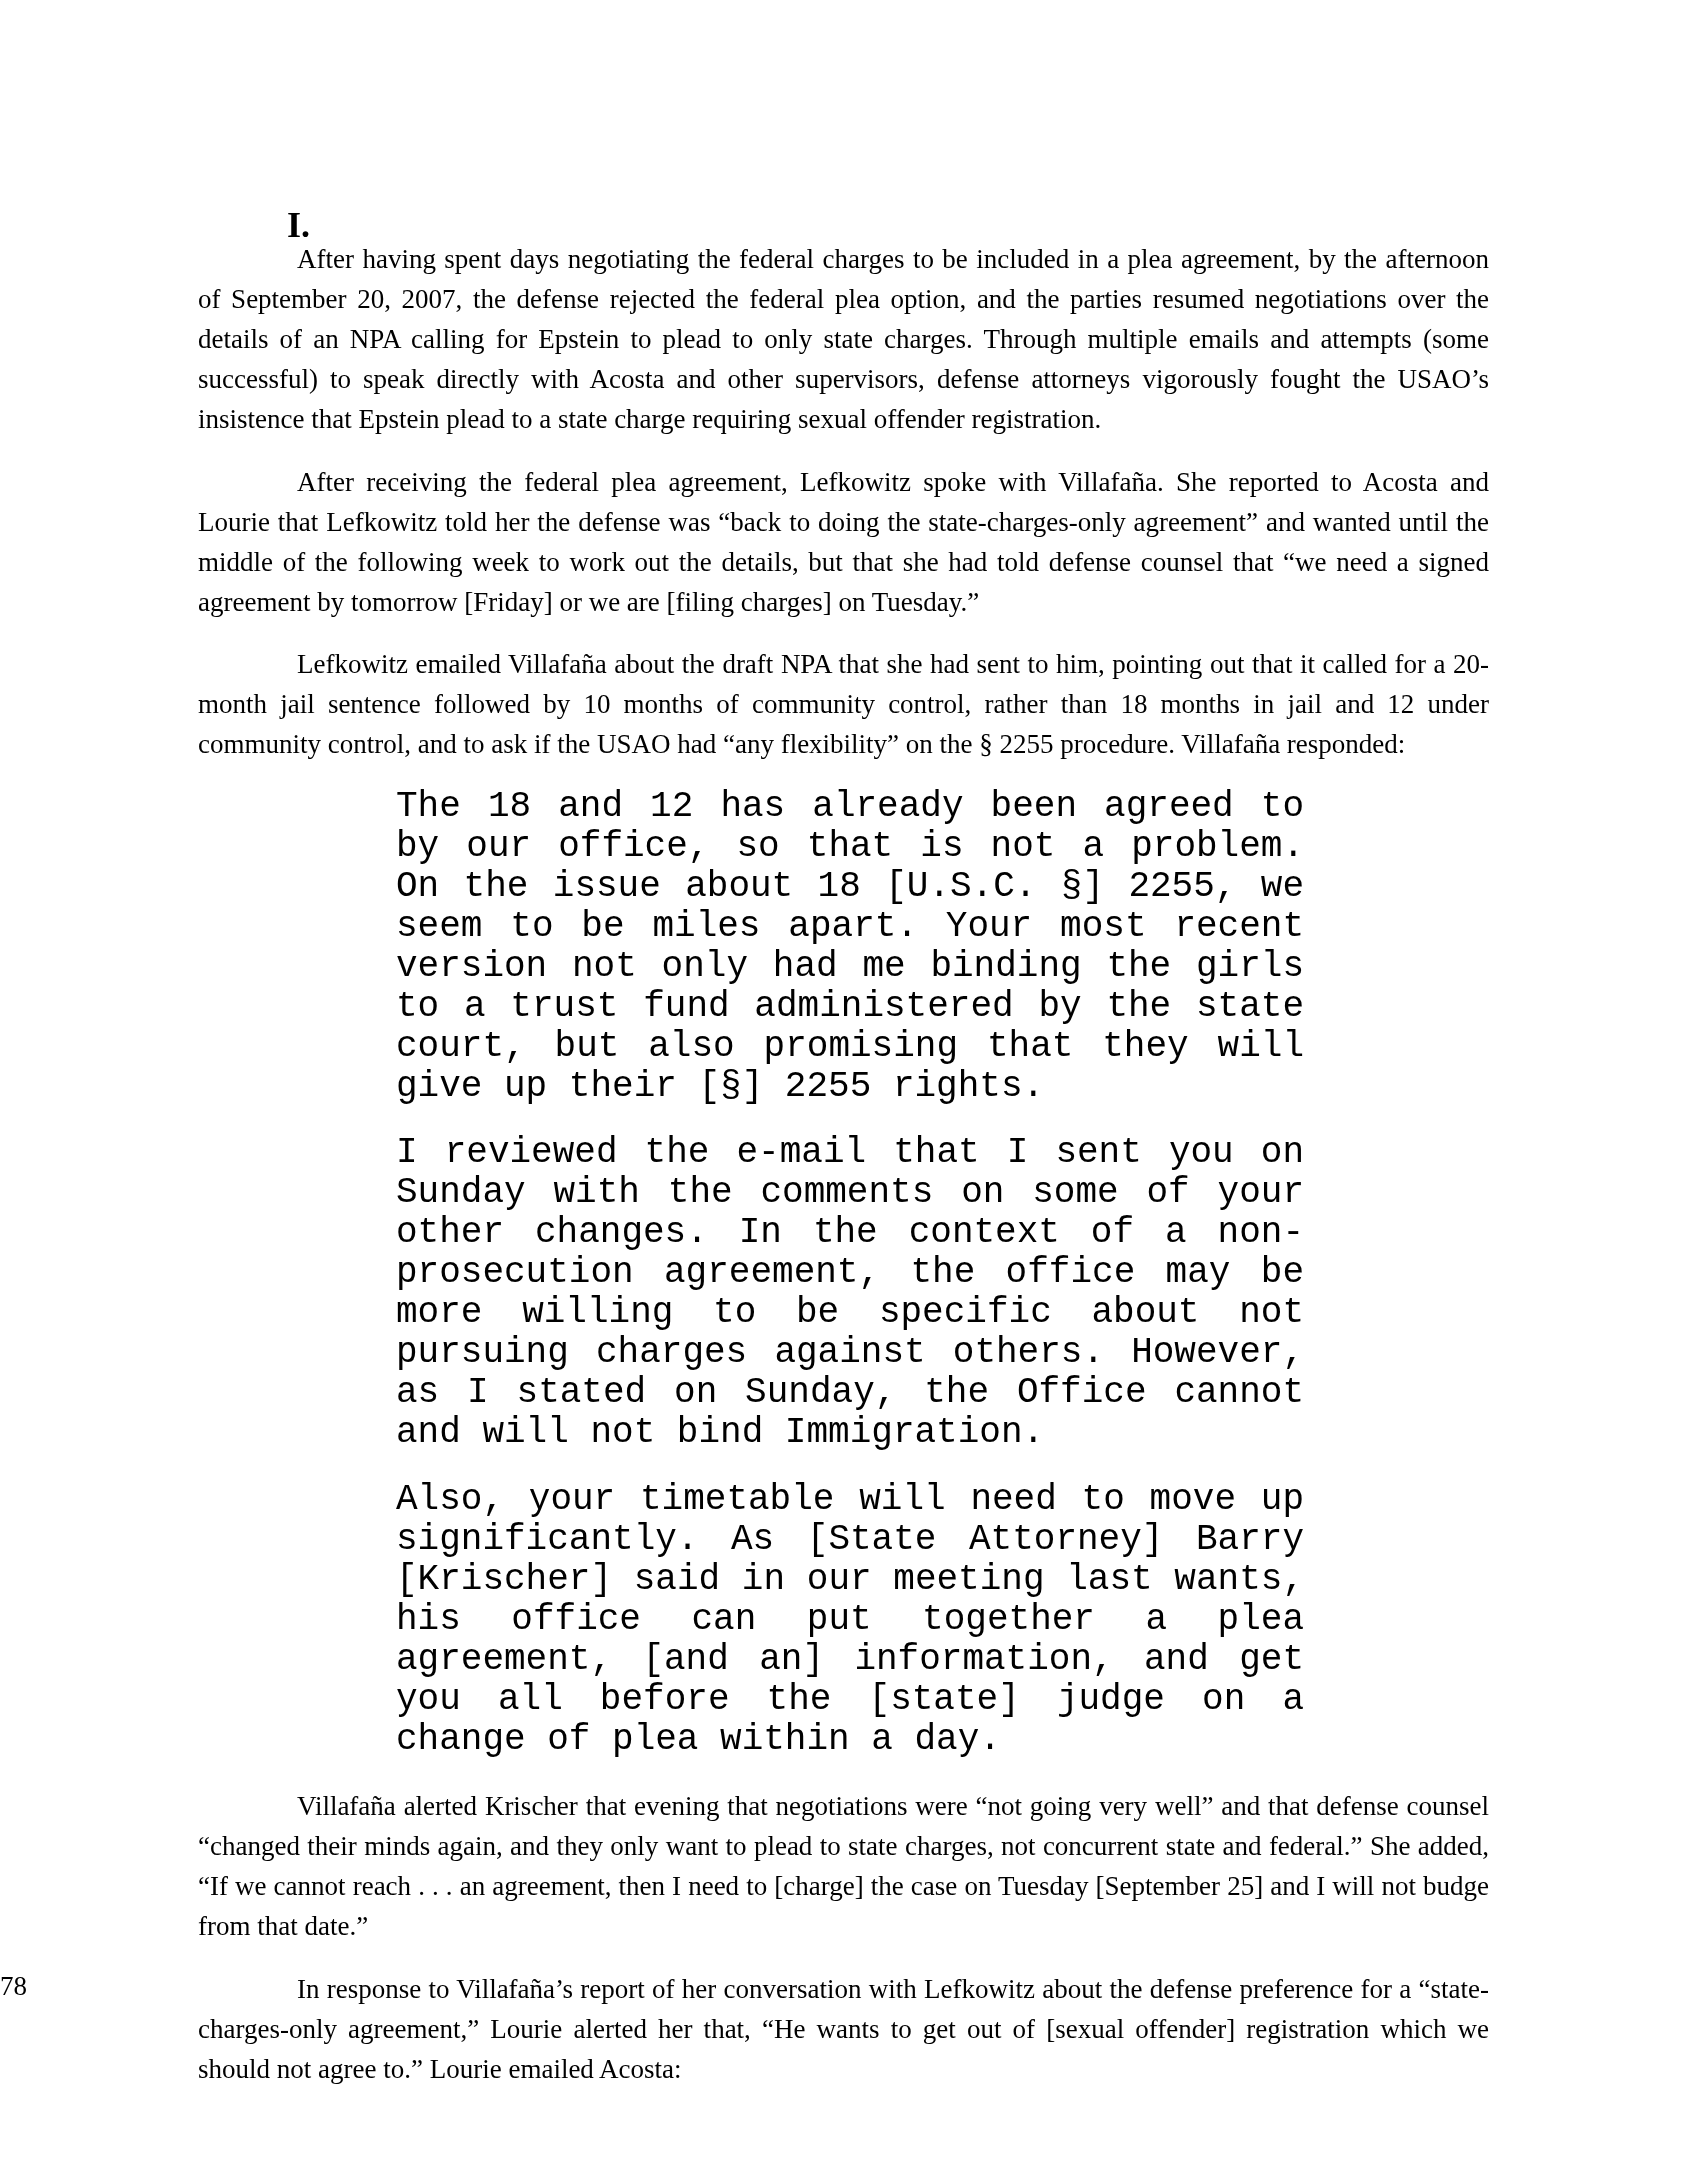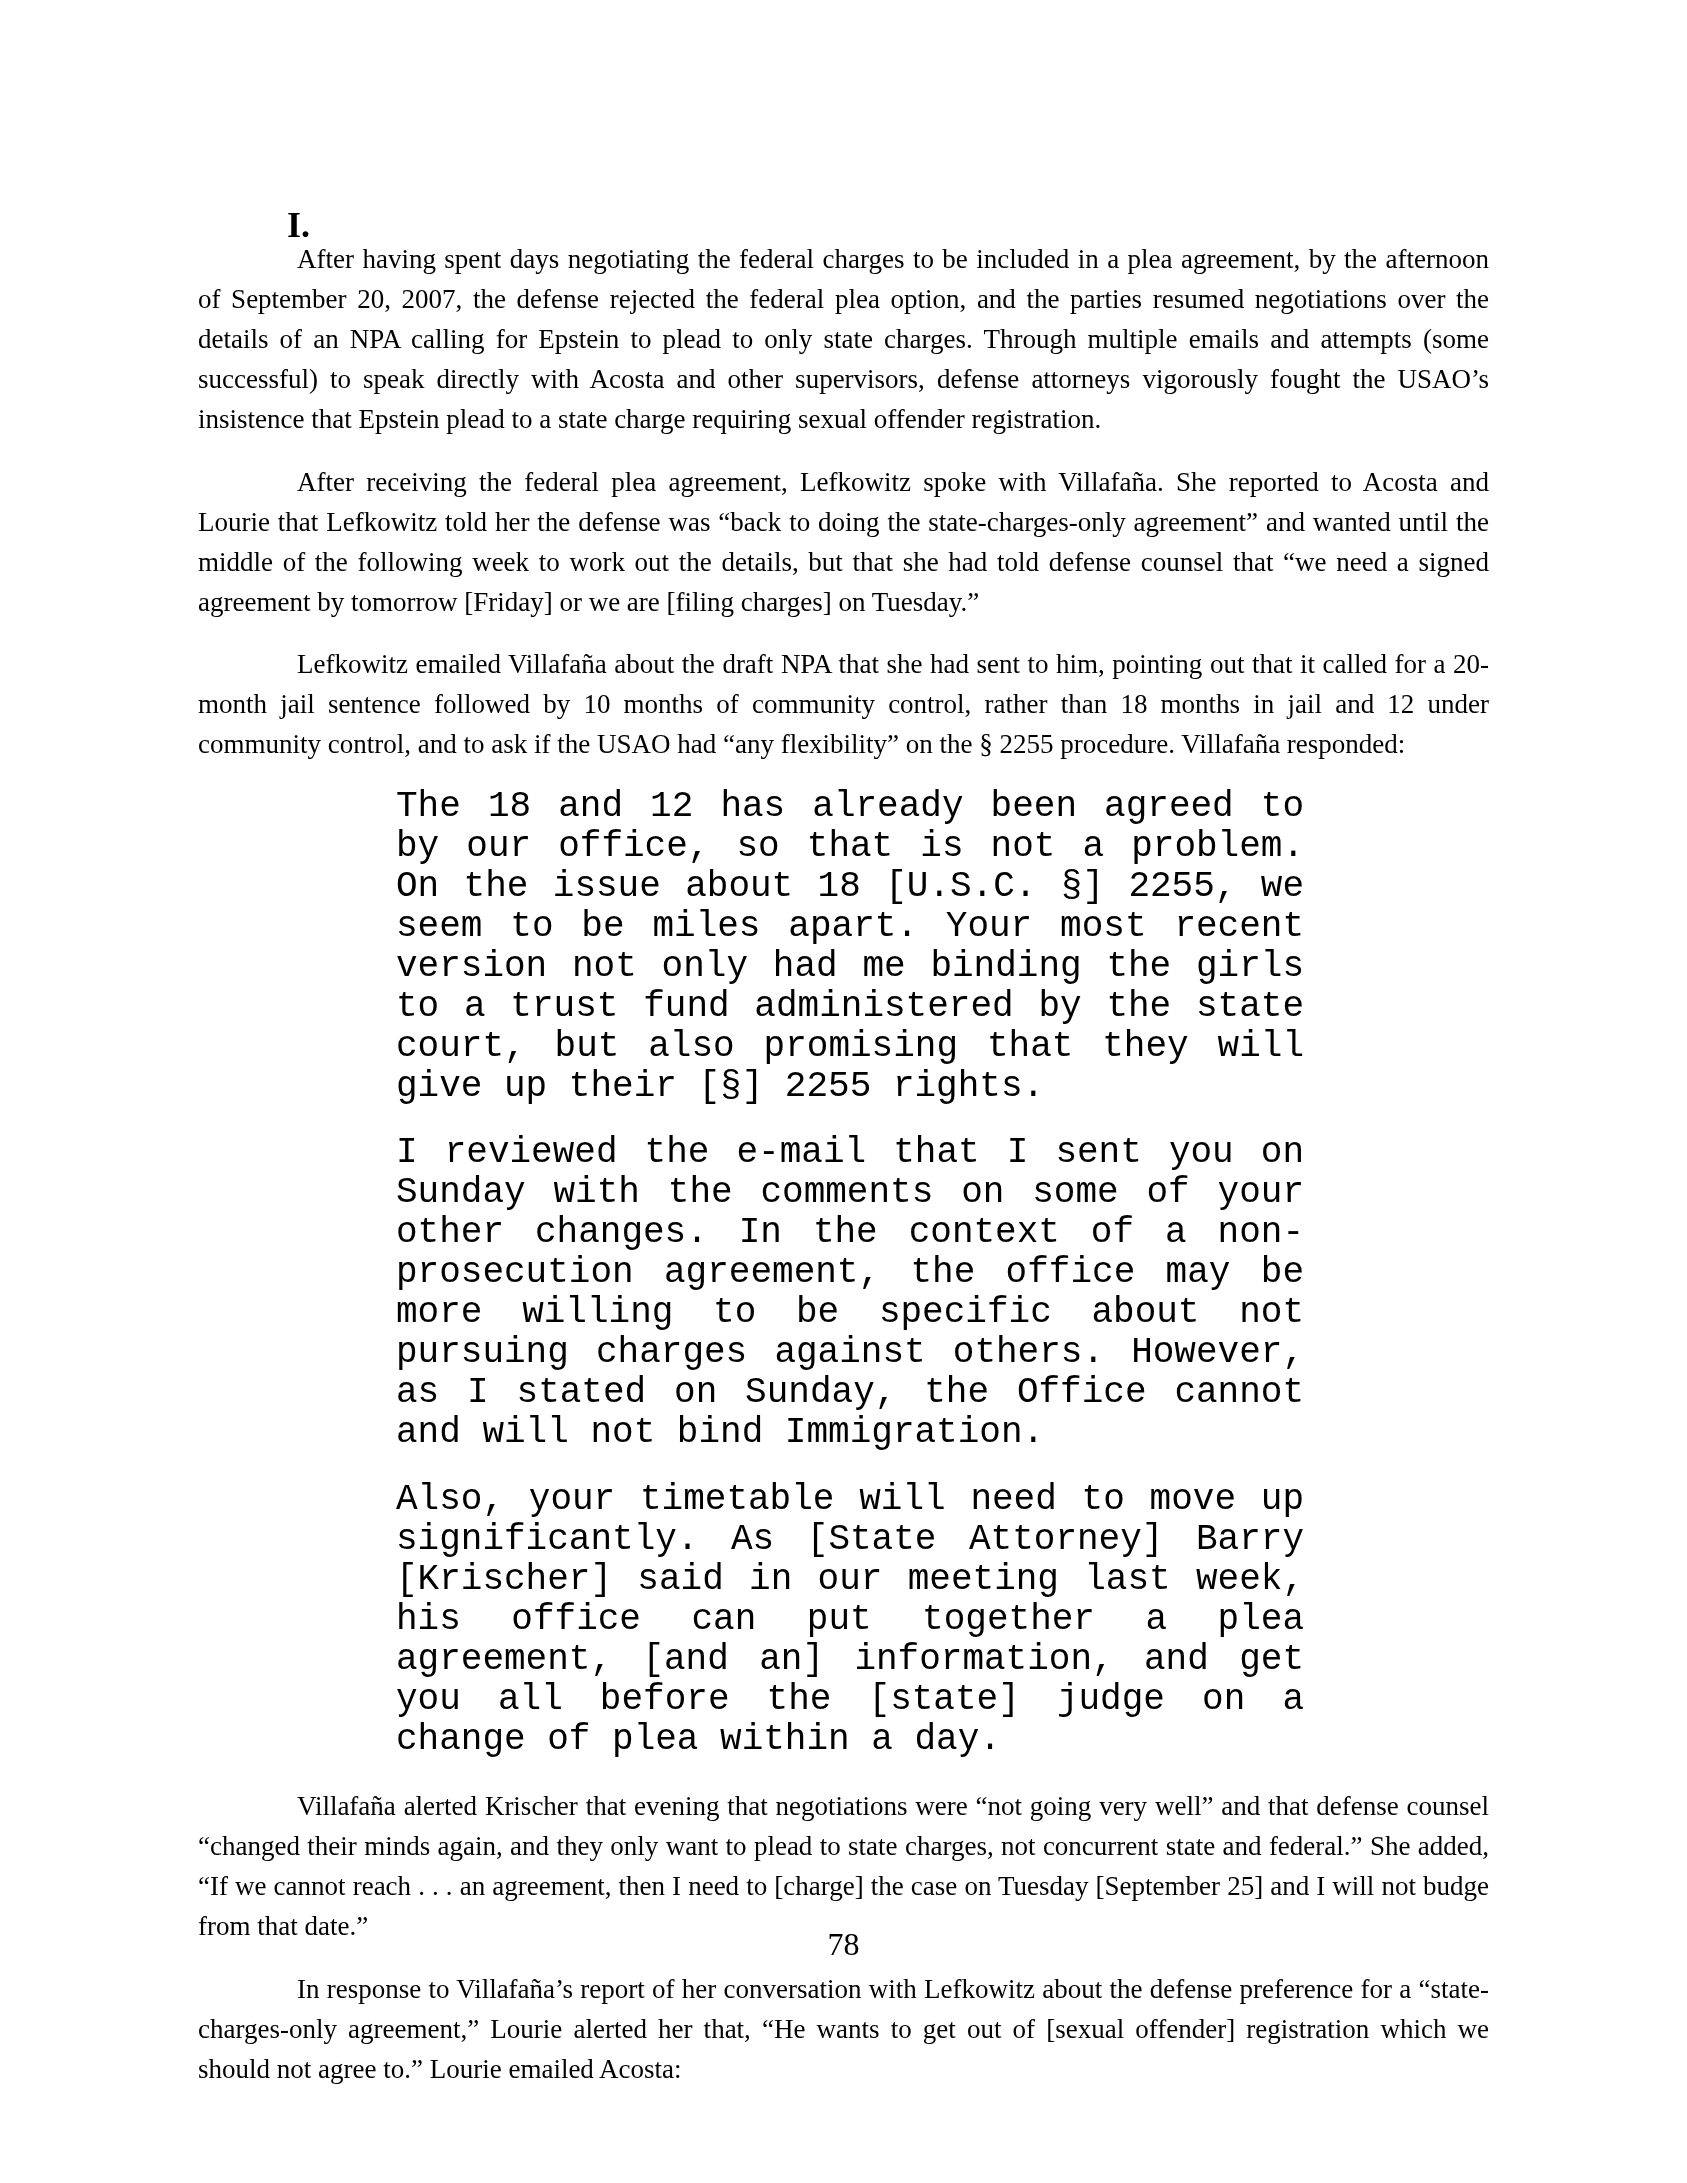--- a/index.html
+++ b/index.html
@@ -45,25 +45,24 @@
   }
   .quote {
     font-size: 36px;
     line-height: 40px;
     text-align: justify;
     margin: 0 185px 26.5px 198px;
     font-family: Liberation Mono, monospace;
   }
   .page-number {
     position: absolute;
-    top: 1924px;
+    top: 1966px;
     left: 0;
     width: 100%;
-    text-align: center;
-    font-size: 32px;
+    font-size: 27px;
     line-height: 40px;
   }
 </style>
 </head>
 <body>
 
 <div class="page">
   <main class="content">
 
     <div class="doc-heading">
@@ -73,21 +72,21 @@
     <p class="para">After having spent days negotiating the federal charges to be included in a plea agreement, by the afternoon of September 20, 2007, the defense rejected the federal plea option, and the parties resumed negotiations over the details of an NPA calling for Epstein to plead to only state charges.  Through multiple emails and attempts (some successful) to speak directly with Acosta and other supervisors, defense attorneys vigorously fought the USAO’s insistence that Epstein plead to a state charge requiring sexual offender registration.</p>
 
     <p class="para">After receiving the federal plea agreement, Lefkowitz spoke with Villafaña.  She reported to Acosta and Lourie that Lefkowitz told her the defense was “back to doing the state-charges-only agreement” and wanted until the middle of the following week to work out the details, but that she had told defense counsel that “we need a signed agreement by tomorrow [Friday] or we are [filing charges] on Tuesday.”</p>
 
     <p class="para">Lefkowitz emailed Villafaña about the draft NPA that she had sent to him, pointing out that it called for a 20-month jail sentence followed by 10 months of community control, rather than 18 months in jail and 12 under community control, and to ask if the USAO had “any flexibility” on the § 2255 procedure.  Villafaña responded:</p>
 
     <div class="quote">The 18 and 12 has already been agreed to by our office, so that is not a problem.  On the issue about 18 [U.S.C. §] 2255, we seem to be miles apart.  Your most recent version not only had me binding the girls to a trust fund administered by the state court, but also promising that they will give up their [§] 2255 rights.</div>
 
     <div class="quote">I reviewed the e-mail that I sent you on Sunday with the comments on some of your other changes.  In the context of a non-prosecution agreement, the office may be more willing to be specific about not pursuing charges against others.  However, as I stated on Sunday, the Office cannot and will not bind Immigration.</div>
 
-    <div class="quote">Also, your timetable will need to move up significantly.  As [State Attorney] Barry [Krischer] said in our meeting last week, his office can put together a plea agreement, [and an] information, and get you all before the [state] judge on a change of plea within a day.</div>
+    <div class="quote">Also, your timetable will need to move up significantly.  As [State Attorney] Barry [Krischer] said in our meeting last wants, his office can put together a plea agreement, [and an] information, and get you all before the [state] judge on a change of plea within a day.</div>
 
     <p class="para">Villafaña alerted Krischer that evening that negotiations were “not going very well” and that defense counsel “changed their minds again, and they only want to plead to state charges, not concurrent state and federal.”  She added, “If we cannot reach . . . an agreement, then I need to [charge] the case on Tuesday [September 25] and I will not budge from that date.”</p>
 
     <p class="para">In response to Villafaña’s report of her conversation with Lefkowitz about the defense preference for a “state-charges-only agreement,” Lourie alerted her that, “He wants to get out of [sexual offender] registration which we should not agree to.”  Lourie emailed Acosta:</p>
 
   </main>
 
   <div class="page-number">78</div>
 </div>
 

